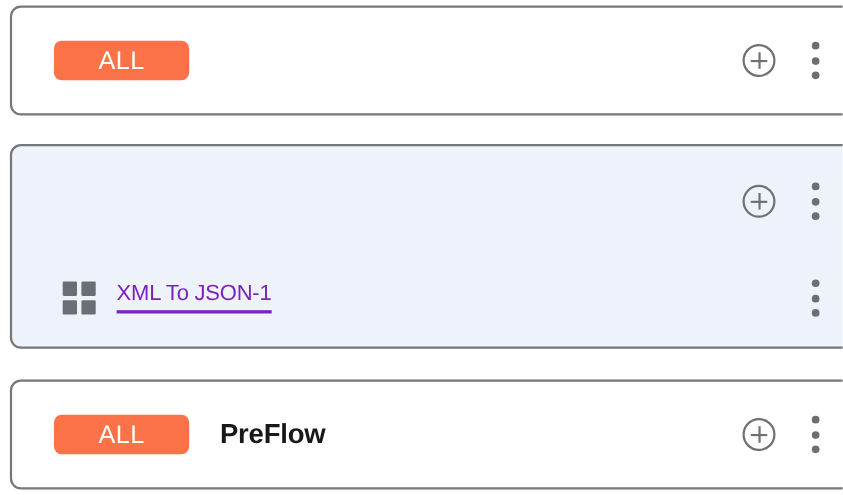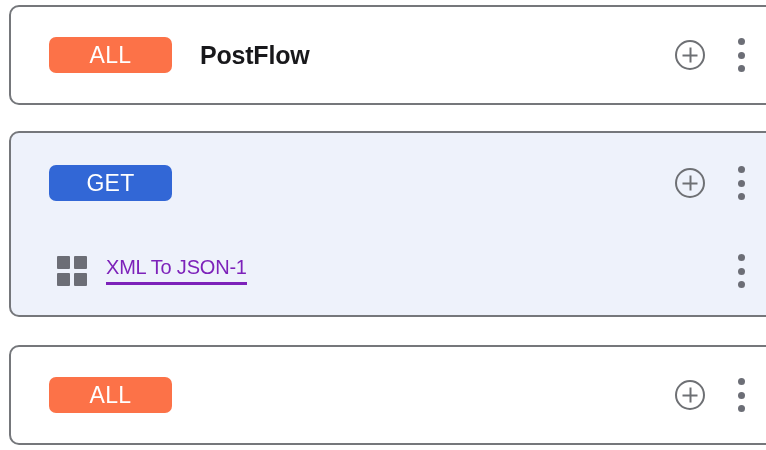--- a/index.html
+++ b/index.html
@@ -169,36 +169,34 @@
   .kebab-only { margin-left: auto; }
 </style>
 </head>
 <body>
 
 <div class="flow-list">
 
   <div class="flow-card" id="card-postflow">
     <div class="flow-row">
       <span class="method-badge method-all">ALL</span>
-      <span class="flow-title">PostFlow</span>
       <span class="row-actions">
         <span class="add-icon"></span>
         <span class="kebab-icon">
           <i></i>
             <i></i>
             <i></i>
         </span>
       </span>
     </div>
   </div>
 
   <div class="flow-card is-selected" id="card-viewxml">
 
     <div class="flow-row" id="row-viewxml">
-      <span class="method-badge method-get">GET</span>
       <span class="row-actions">
         <span class="add-icon"></span>
         <span class="kebab-icon">
           <i></i>
             <i></i>
             <i></i>
         </span>
       </span>
     </div>
 
@@ -214,20 +212,21 @@
         <i></i>
           <i></i>
           <i></i>
       </span>
     </div>
   </div>
 
   <div class="flow-card" id="card-preflow">
     <div class="flow-row">
       <span class="method-badge method-all">ALL</span>
+      <span class="flow-title">PreFlow</span>
       <span class="row-actions">
         <span class="add-icon"></span>
         <span class="kebab-icon">
           <i></i>
             <i></i>
             <i></i>
         </span>
       </span>
     </div>
   </div>

